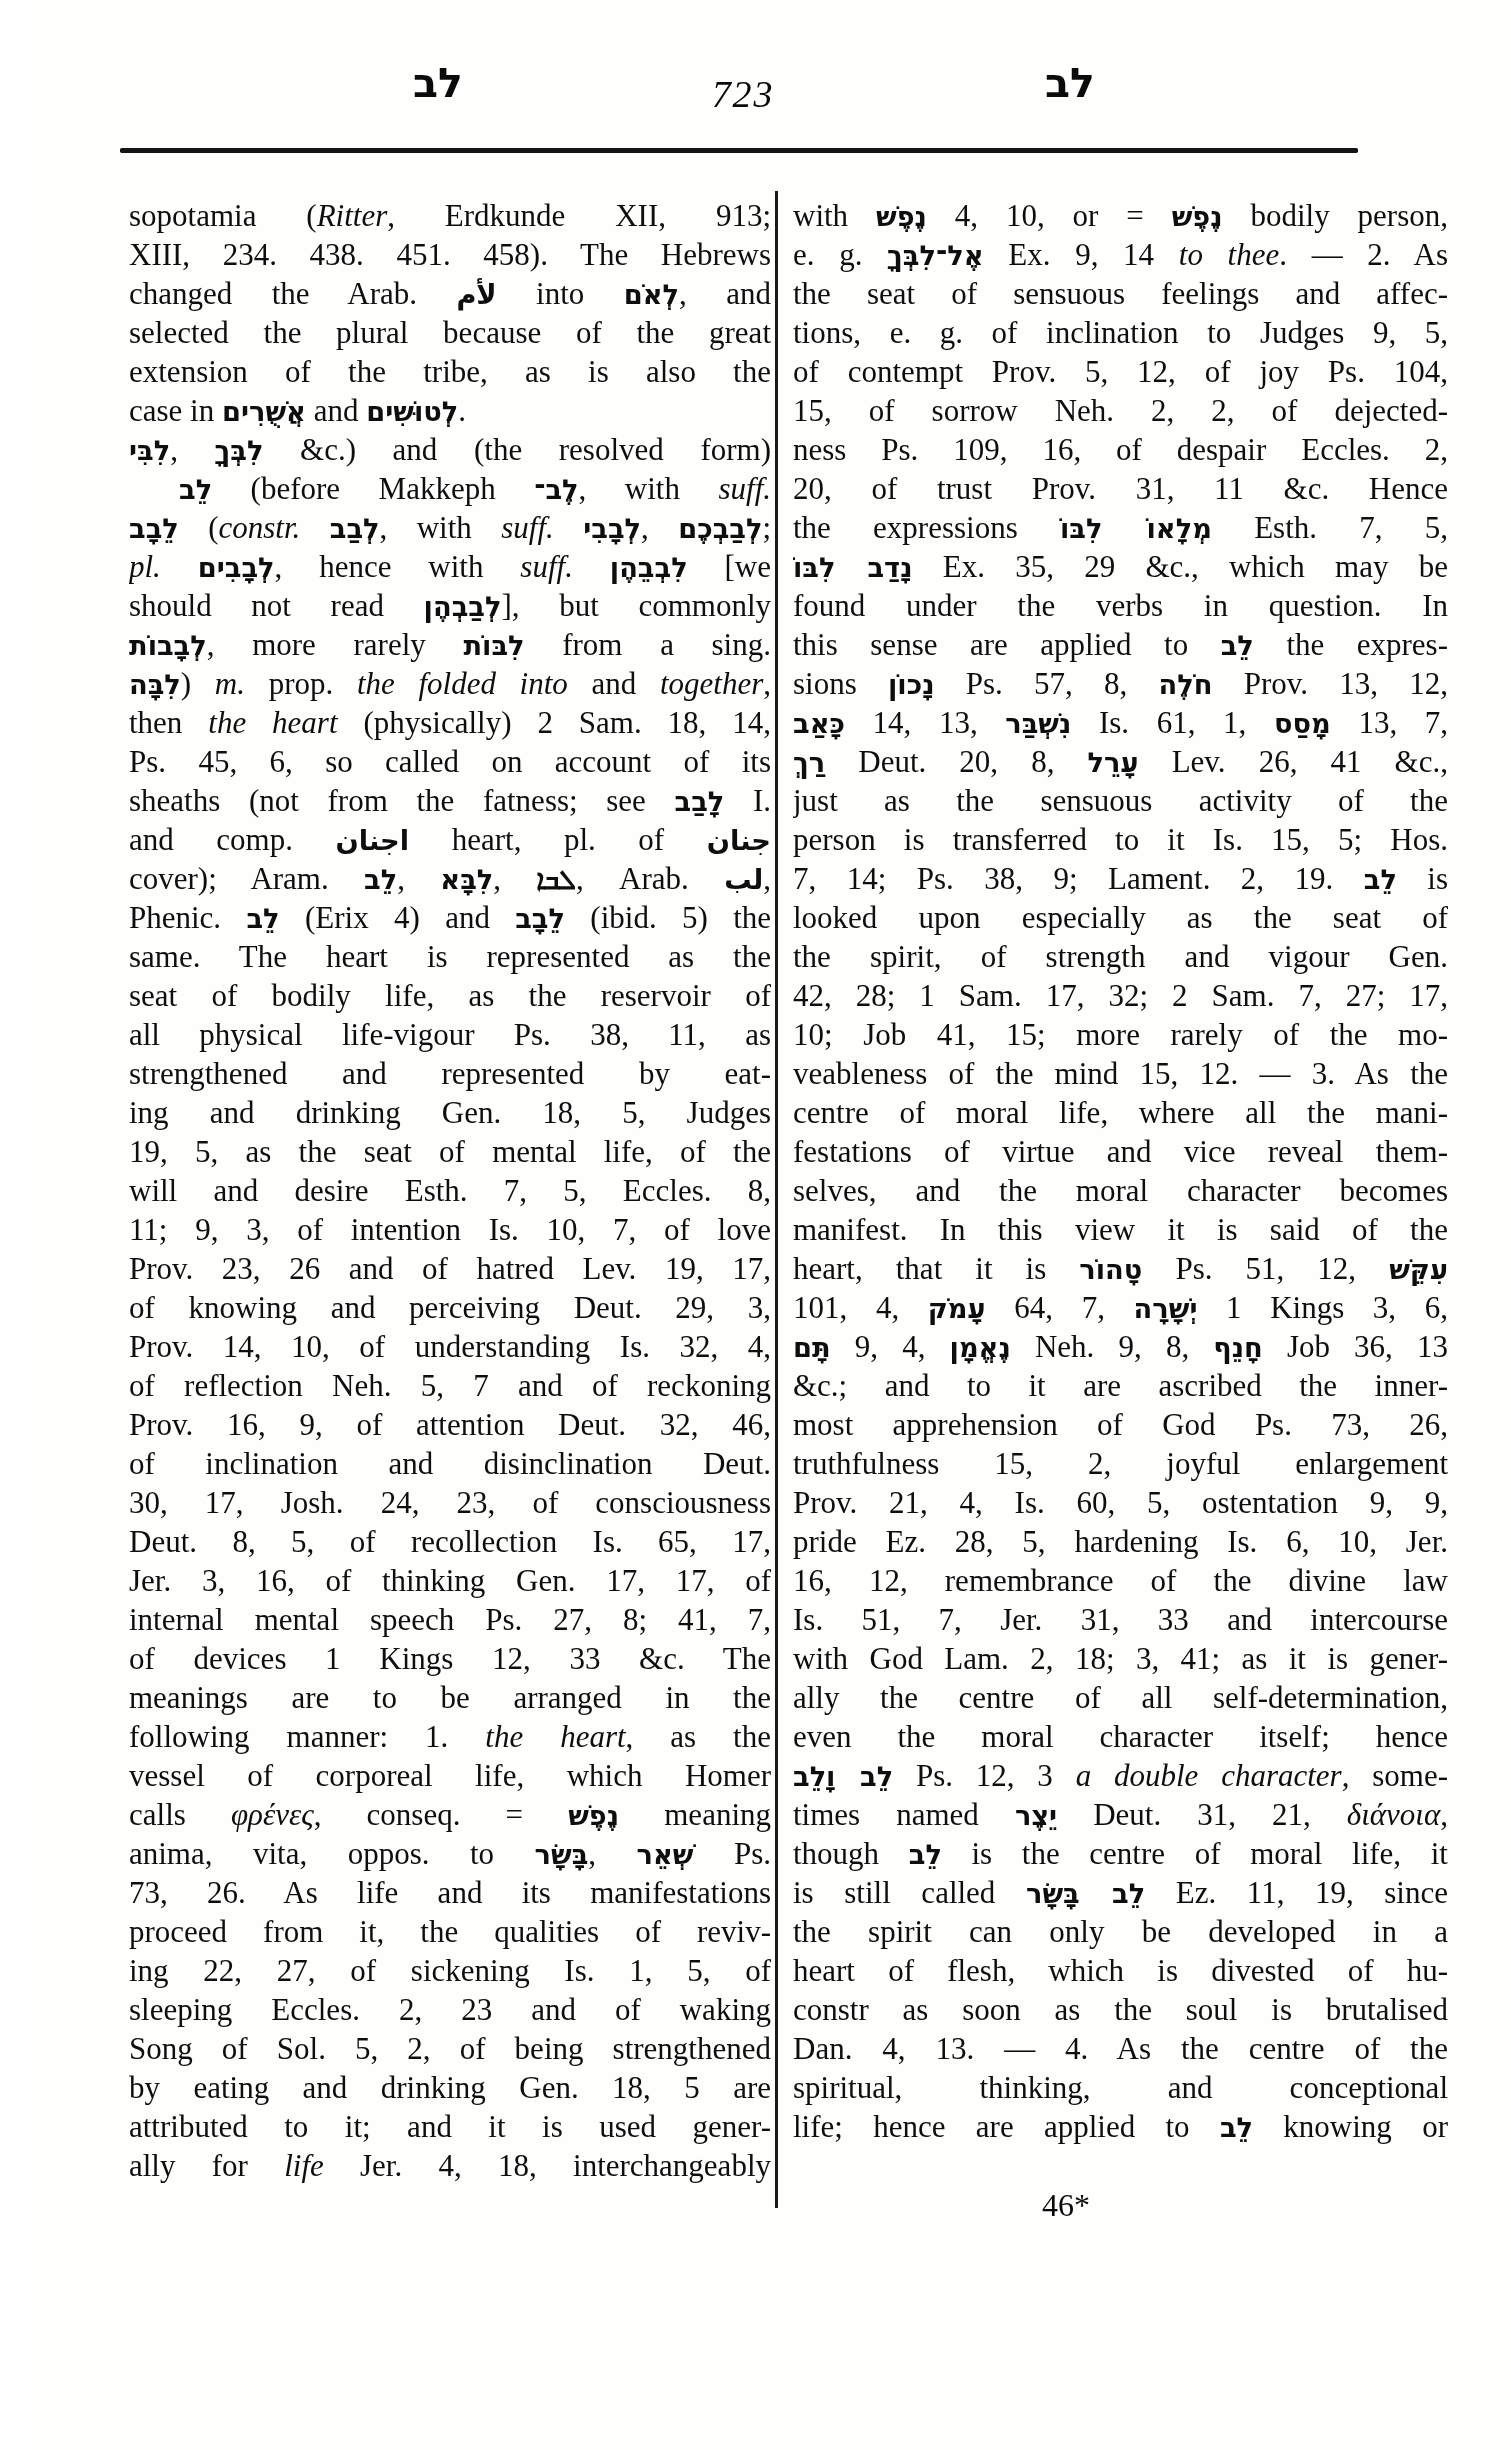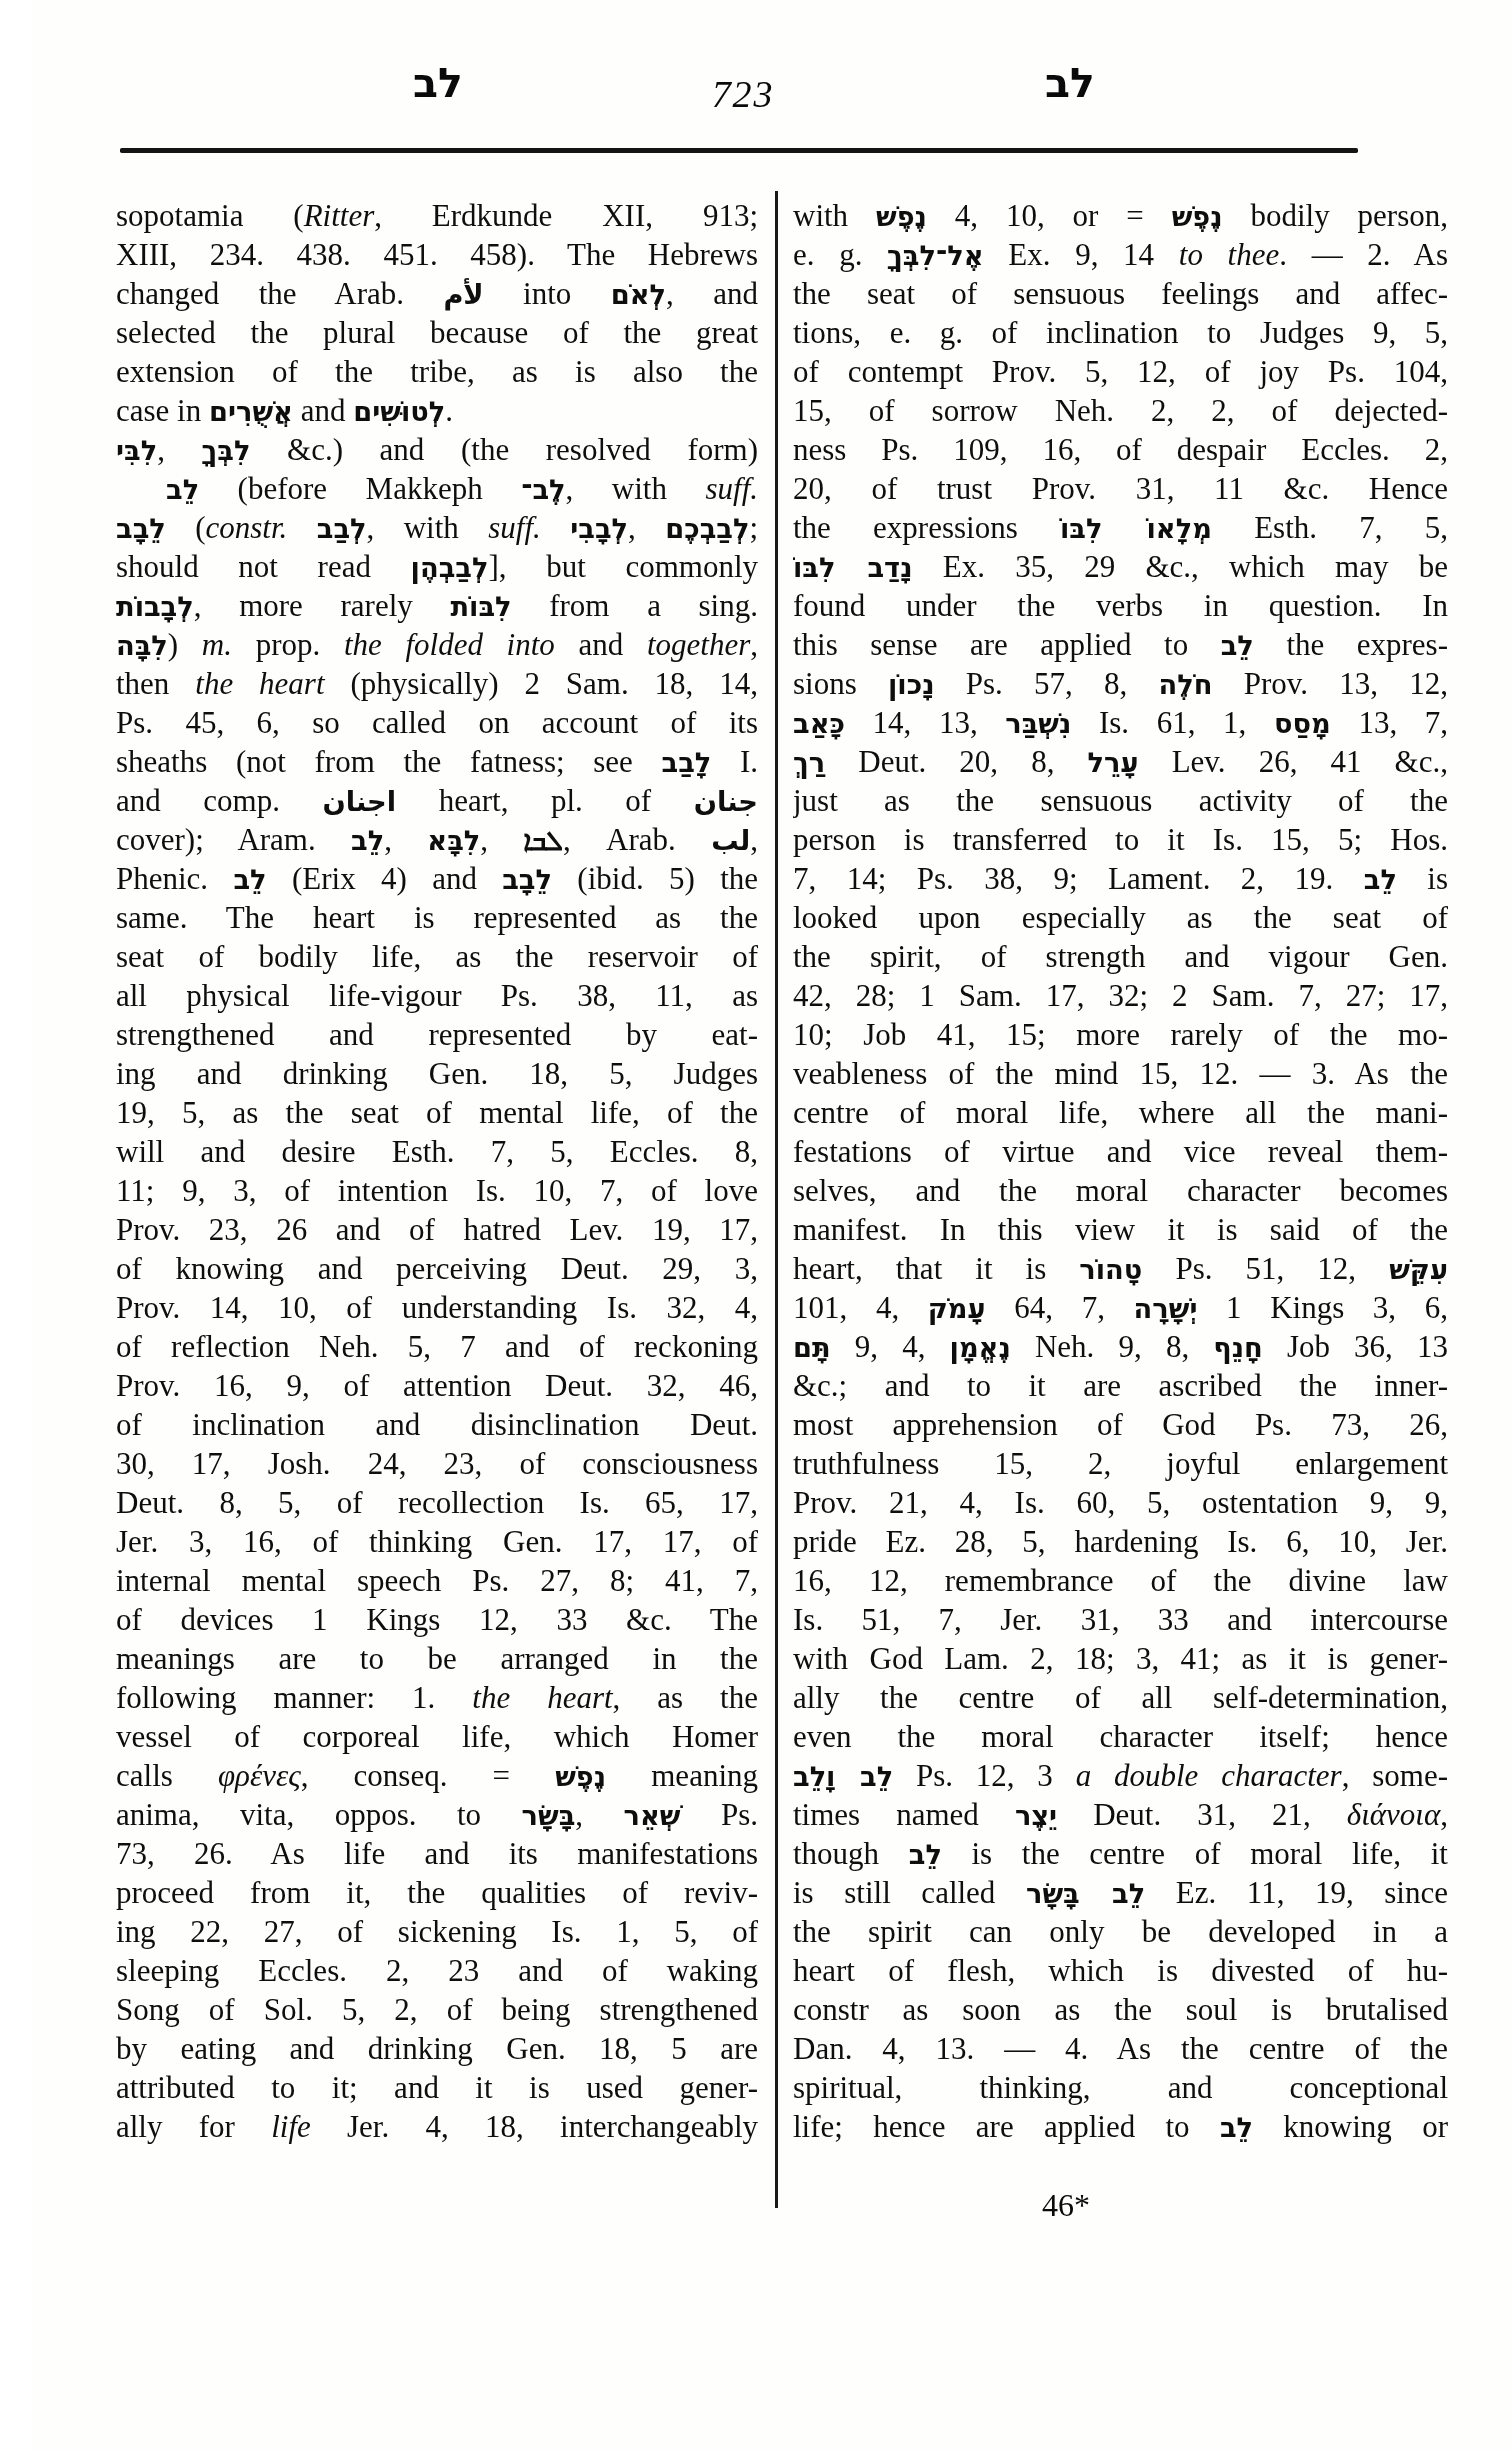--- a/index.html
+++ b/index.html
@@ -8,21 +8,21 @@
   .hdr-heb{position:absolute;top:56px;font-family:"DejaVu Sans",sans-serif;
            font-weight:bold;font-size:41px;line-height:54px;color:#0a0a0a;}
   .hdr-heb-left{left:381px;}
   .hdr-heb-right{left:1013px;}
   .hdr-num{position:absolute;top:72px;left:576px;width:270px;text-align:center;
            font-size:38px;letter-spacing:1.8px;color:#0a0a0a;font-style:italic;}
   .hrule{position:absolute;left:88px;top:148px;width:1238px;height:4.5px;background:#141414;
          border-radius:1.8px;}
   .vrule{position:absolute;left:743px;top:191px;width:2.7px;height:2017px;background:#1a1a1a;}
   .col{position:absolute;top:196px;font-size:31px;line-height:39px;}
-  .col-left{left:84px;width:642px;}
+  .col-left{left:97px;width:642px;}
   .col-right{left:761px;width:655px;}
   .tline{text-align:justify;text-align-last:justify;max-height:39px;overflow:hidden;}
   .tline.pend{text-align:left;text-align-last:left;}
   .tline.ind{text-indent:50px;}
   .tline i{font-style:italic;}
   .tline bdi{font-family:"DejaVu Sans","DejaVu Serif",sans-serif;font-weight:bold;
              font-size:0.88em;}
   .sig{position:absolute;top:2187px;left:935px;width:198px;text-align:center;
        font-size:32px;color:#0a0a0a;}
 </style>
@@ -37,20 +37,21 @@
   <div class="col col-left" id="col-left">
       <div class="tline">sopotamia (<i>Ritter</i>, Erdkunde XII, 913;</div>
       <div class="tline">XIII, 234. 438. 451. 458). The Hebrews</div>
       <div class="tline">changed the Arab. <bdi dir="rtl">لأم</bdi> into <bdi dir="rtl">לְאֹם</bdi>, and</div>
       <div class="tline">selected the plural because of the great</div>
       <div class="tline">extension of the tribe, as is also the</div>
       <div class="tline pend">case in <bdi dir="rtl">אֲשֻׁרִים</bdi> and <bdi dir="rtl">לְטוּשִׁים</bdi>.</div>
       <div class="tline"><bdi dir="rtl">לִבִּי</bdi>, <bdi dir="rtl">לִבְּךָ</bdi> &amp;c.) and (the resolved form)</div>
       <div class="tline ind"><bdi dir="rtl">לֵב</bdi> (before Makkeph <bdi dir="rtl">לֶב־</bdi>, with <i>suff.</i></div>
       <div class="tline"><bdi dir="rtl">לֵבָב</bdi> (<i>constr.</i> <bdi dir="rtl">לְבַב</bdi>, with <i>suff.</i> <bdi dir="rtl">לְבָבִי</bdi>, <bdi dir="rtl">לְבַבְכֶם</bdi>;</div>
+      <div class="tline"><i>pl.</i> <bdi dir="rtl">לְבָבִים</bdi>, hence with <i>suff.</i> <bdi dir="rtl">לִבְבֵהֶן</bdi> [we</div>
       <div class="tline">should not read <bdi dir="rtl">לְבַבְהֶן</bdi>], but commonly</div>
       <div class="tline"><bdi dir="rtl">לְבָבוֹת</bdi>, more rarely <bdi dir="rtl">לִבּוֹת</bdi> from a sing.</div>
       <div class="tline"><bdi dir="rtl">לִבָּה</bdi>) <i>m.</i> prop. <i>the folded into</i> and <i>together</i>,</div>
       <div class="tline">then <i>the heart</i> (physically) 2 Sam. 18, 14,</div>
       <div class="tline">Ps. 45, 6, so called on account of its</div>
       <div class="tline">sheaths (not from the fatness; see <bdi dir="rtl">לָבַב</bdi> I.</div>
       <div class="tline">and comp. <bdi dir="rtl">اجنان</bdi> heart, pl. of <bdi dir="rtl">جنان</bdi></div>
       <div class="tline">cover); Aram. <bdi dir="rtl">לֵב</bdi>, <bdi dir="rtl">לִבָּא</bdi>, <bdi dir="rtl">ܠܒܐ</bdi>, Arab. <bdi dir="rtl">لب</bdi>,</div>
       <div class="tline">Phenic. <bdi dir="rtl">לֵב</bdi> (Erix 4) and <bdi dir="rtl">לֵבָב</bdi> (ibid. 5) the</div>
       <div class="tline">same.  The heart is represented as the</div>

